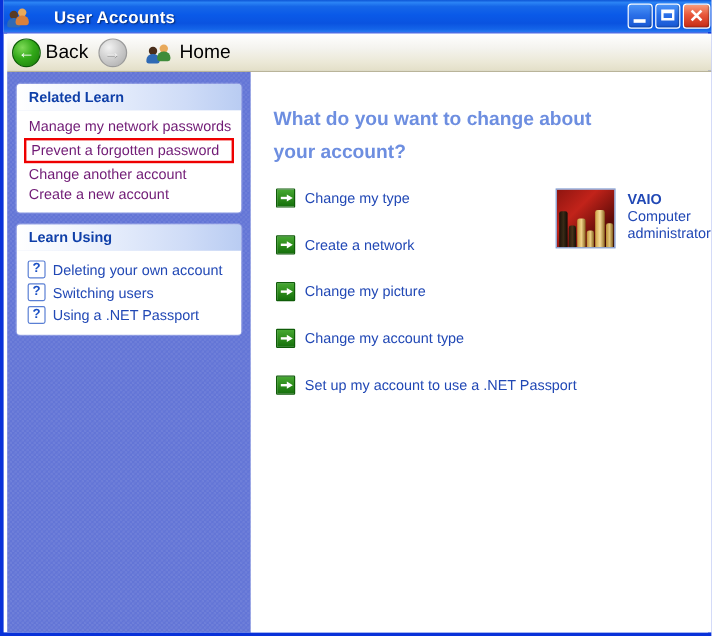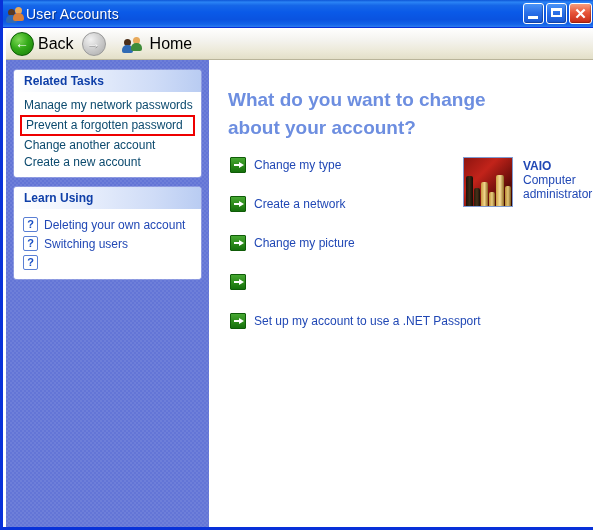--- a/index.html
+++ b/index.html
@@ -45,22 +45,22 @@
   }
   .title-icon {
     width: 18px; height: 18px;
     margin-left: 5px;
     position: relative;
     flex: none;
   }
   .title-text {
     color: #ffffff;
     font-size: 14px;
-    font-weight: normal;
-    margin-left: 0;
+    font-weight: bold;
+    margin-left: 19px;
     text-shadow: 1px 1px 1px rgba(0,0,0,0.45);
     letter-spacing: 0.2px;
   }
   .win-buttons {
     position: absolute;
     right: 4px; top: 3px;
     display: flex;
     gap: 2px;
   }
   .win-btn {
@@ -195,21 +195,21 @@
     font-weight: bold;
   }
   .panel-body {
     background: #ffffff;
     padding: 6px 0 7px 0;
   }
   .panel-body.related { padding: 5px 0 6px 0; }
   .task-link {
     display: block;
     font-size: 12px;
-    color: #0c4a6e;
+    color: #701a75;
     padding: 1px 6px 1px 10px;
     line-height: 15px;
     cursor: pointer;
     white-space: nowrap;
   }
   .task-link.highlighted {
     margin: 1px 6px 1px 6px;
     padding: 1px 3px 1px 4px;
     border: 2px solid #ee0000;
     display: block;
@@ -246,21 +246,21 @@
     left: 206px; top: 60px;
     width: 384px;
     height: 467px;
     background: #ffffff;
     overflow: hidden;
   }
   .page-title {
     position: absolute;
     left: 19px; top: 26px;
     width: 300px;
-    font-size: 19px;
+    font-size: 16px;
     font-weight: bold;
     color: #6d8ee0;
     line-height: 28px;
   }
   .task-list {
     position: absolute;
     left: 21px; top: 96px;
     width: 340px;
   }
   .task-row {
@@ -396,21 +396,21 @@
             <span class="body" style="background:#3f8c3a;"></span>
           </span>
         </span>
         <span class="tb-label">Home</span>
       </span>
     </div>
 
     <div class="sidebar">
 
       <div class="panel">
-        <div class="panel-header">Related Tasks</div>
+        <div class="panel-header">Related Learn</div>
         <div class="panel-body related">
           <span class="task-link">Manage my network passwords</span>
           <span class="task-link highlighted">Prevent a forgotten password</span>
           <span class="task-link">Change another account</span>
           <span class="task-link">Create a new account</span>
         </div>
       </div>
 
       <div class="panel">
         <div class="panel-header">Learn Using</div>
@@ -418,20 +418,21 @@
           <div class="learn-row">
             <span class="q-icon">?</span>
             <span class="learn-label">Deleting your own account</span>
           </div>
           <div class="learn-row">
             <span class="q-icon">?</span>
             <span class="learn-label">Switching users</span>
           </div>
           <div class="learn-row">
             <span class="q-icon">?</span>
+            <span class="learn-label">Using a .NET Passport</span>
           </div>
         </div>
       </div>
 
     </div>
 
     <div class="content">
       <div class="page-title">What do you want to change about your account?</div>
 
       <div class="task-list">
@@ -442,20 +443,21 @@
         <div class="task-row">
           <span class="green-arrow"></span>
           <span class="task-text">Create a network</span>
         </div>
         <div class="task-row">
           <span class="green-arrow"></span>
           <span class="task-text">Change my picture</span>
         </div>
         <div class="task-row">
           <span class="green-arrow"></span>
+          <span class="task-text">Change my account type</span>
         </div>
         <div class="task-row">
           <span class="green-arrow"></span>
           <span class="task-text">Set up my account to use a .NET Passport</span>
         </div>
       </div>
 
       <div class="account">
         <span class="avatar">
           <span class="chess" style="left:0; width:48px; height:34px;">

